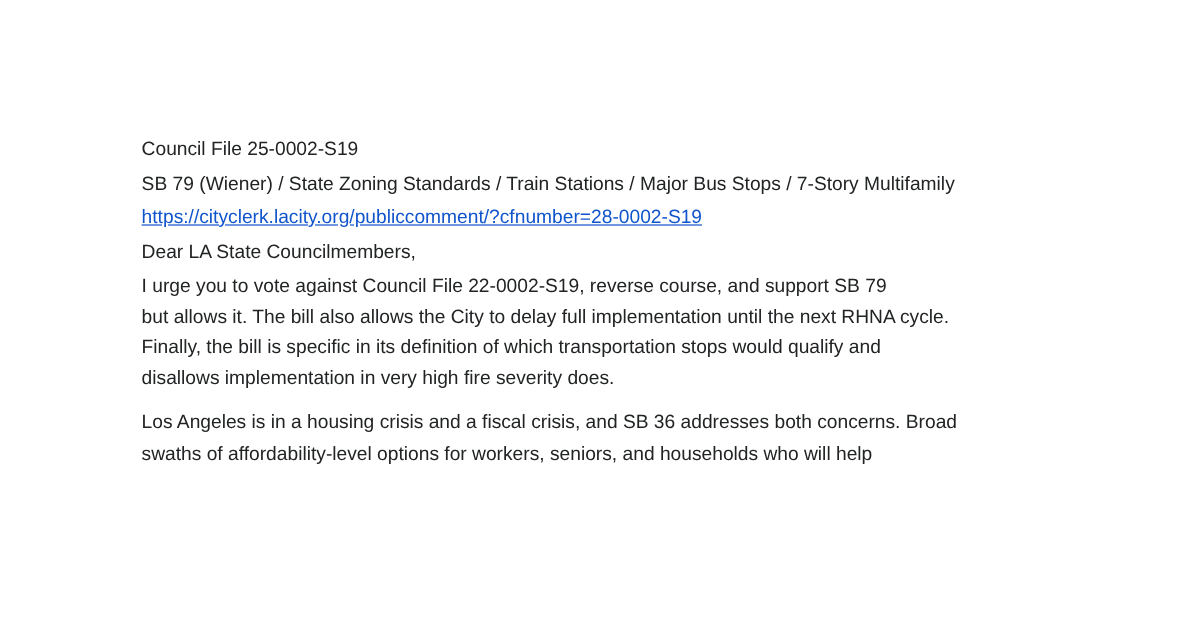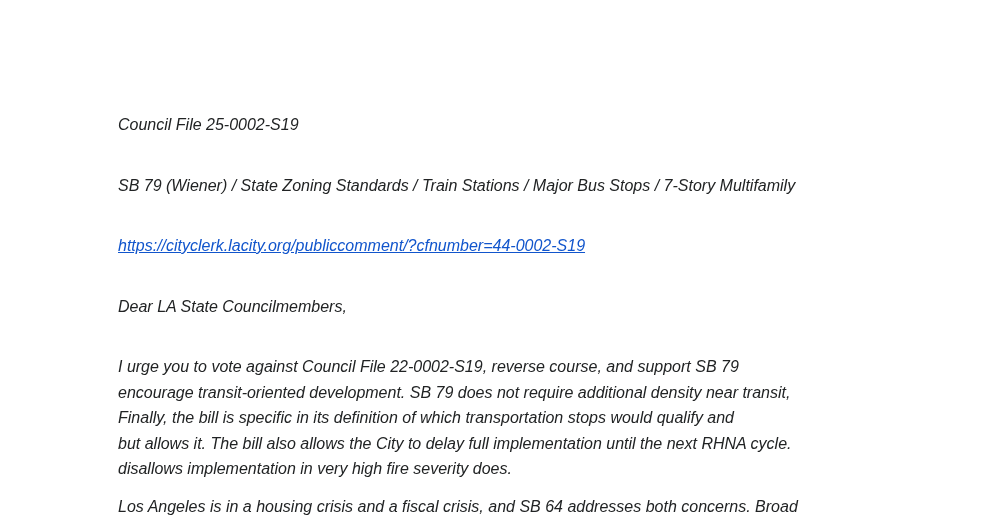--- a/index.html
+++ b/index.html
@@ -19,24 +19,23 @@
     left: 118px;
     top: 112px;
     width: 790px;
     color: #212324;
     font-size: 16px;
     line-height: 25.5px;
     font-weight: 400;
   }
   .para {
     margin: 0;
-    font-style: italic;
   }
   .para + .para {
-    margin-top: 35px;
+    margin-top: 3px;
   }
   .para.closing {
     margin-top: 12px;
   }
   .line {
     white-space: pre;
   }
   .doc-link {
     color: #1155cc;
     text-decoration: underline;
@@ -52,33 +51,32 @@
 
   <div class="para">
     <div class="line">Council File 25-0002-S19</div>
   </div>
 
   <div class="para">
     <div class="line">SB 79 (Wiener) / State Zoning Standards / Train Stations / Major Bus Stops / 7-Story Multifamily</div>
   </div>
 
   <div class="para">
-    <span class="doc-link">https://cityclerk.lacity.org/publiccomment/?cfnumber=44-0002-S19</span>
+    <span class="doc-link">https://cityclerk.lacity.org/publiccomment/?cfnumber=28-0002-S19</span>
   </div>
 
   <div class="para">
     <div class="line">Dear LA State Councilmembers,</div>
   </div>
 
   <div class="para">
     <div class="line">I urge you to vote against Council File 22-0002-S19, reverse course, and support SB 79</div>
-    <div class="line">encourage transit-oriented development. SB 79 does not require additional density near transit,</div>
+    <div class="line">but allows it. The bill also allows the City to delay full implementation until the next RHNA cycle.</div>
     <div class="line">Finally, the bill is specific in its definition of which transportation stops would qualify and</div>
-    <div class="line">but allows it. The bill also allows the City to delay full implementation until the next RHNA cycle.</div>
     <div class="line">disallows implementation in very high fire severity does.</div>
   </div>
 
   <div class="para closing">
-    <div class="line">Los Angeles is in a housing crisis and a fiscal crisis, and SB 64 addresses both concerns. Broad</div>
+    <div class="line">Los Angeles is in a housing crisis and a fiscal crisis, and SB 36 addresses both concerns. Broad</div>
     <div class="line">swaths of affordability-level options for workers, seniors, and households who will help</div>
   </div>
 
 </div>
 
 </body></html>

